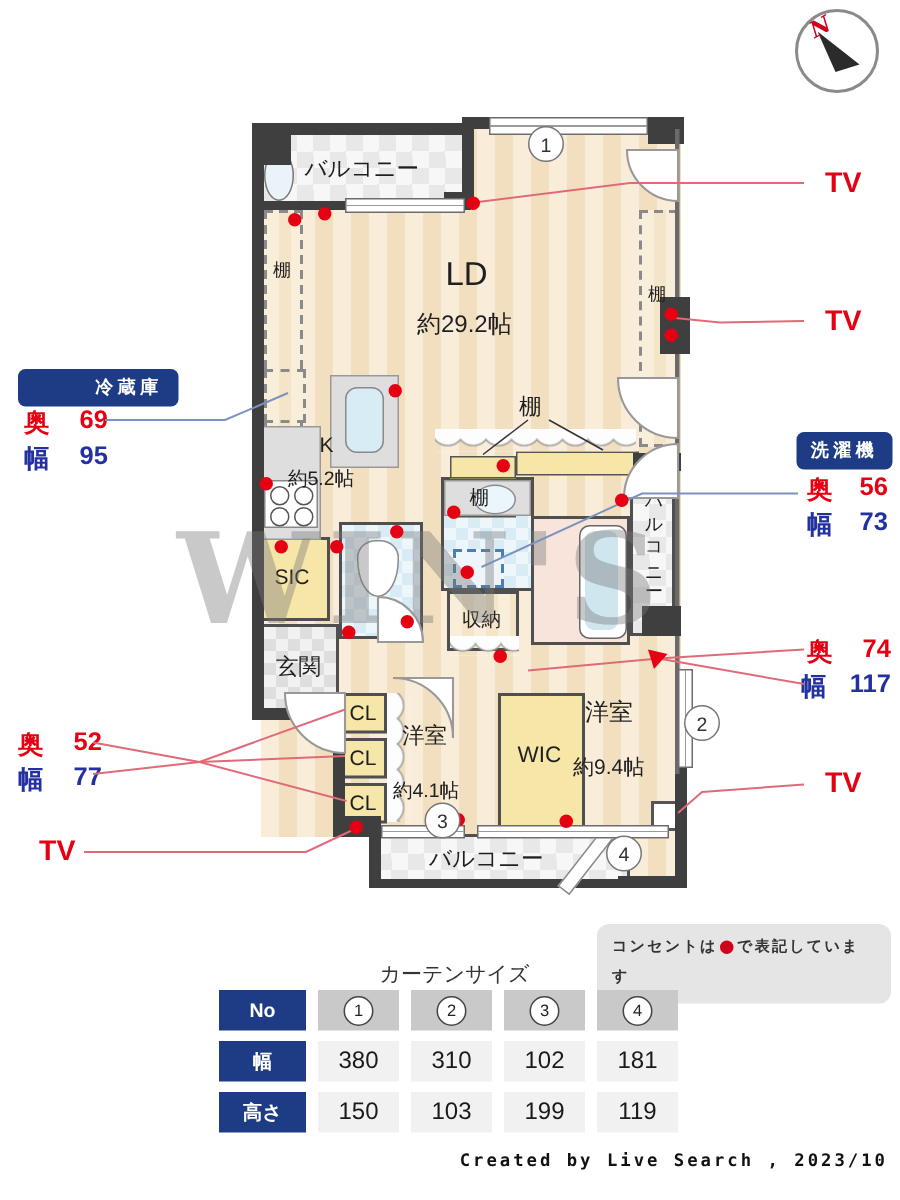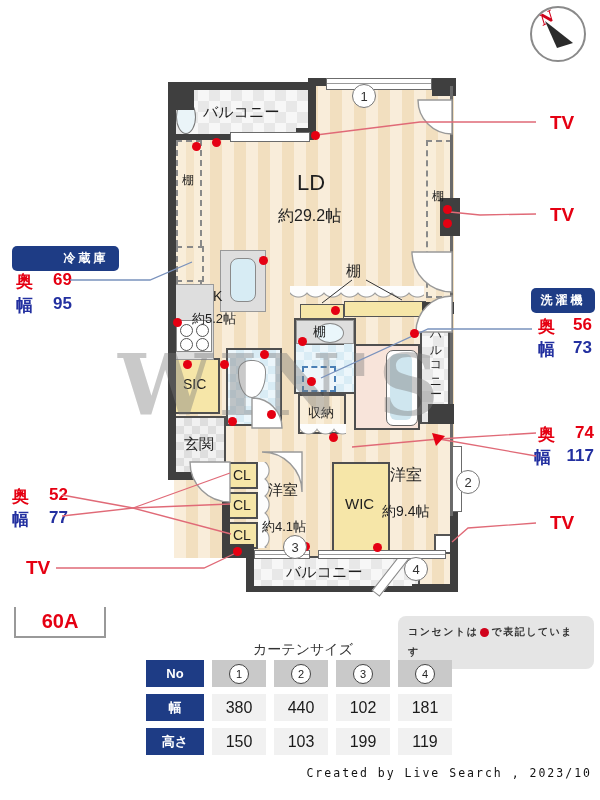--- a/index.html
+++ b/index.html
@@ -44,21 +44,21 @@
   .cell-col{background:#c9c9c9;}
   .cell-val{background:#f1f1f1;font-size:16px;color:#1a1a1a;}
   .circle-num{width:18px;height:18px;border-radius:50%;background:#fff;border:1.3px solid #444;
               display:flex;align-items:center;justify-content:center;font-size:11px;color:#222;}
   .legendbox{background:#e5e5e5;border-radius:8px;padding:7px 10px;font-size:10px;font-weight:bold;
              color:#333;letter-spacing:1.5px;line-height:1.95;font-family:Liberation Mono, monospace;}
   .inline-dot{display:inline-block;width:9px;height:9px;border-radius:50%;background:#d0021b;vertical-align:middle;margin:0 2px;}
   .watermark{font-family:"DejaVu Serif",serif;font-weight:bold;font-size:84px;letter-spacing:6px;
              color:rgba(120,120,120,.40);z-index:30;pointer-events:none;}
   svg.overlay{position:absolute;left:0;top:0;z-index:35;pointer-events:none;}
-  .credit{font-family:"DejaVu Sans Mono",monospace;font-weight:normal;font-size:11.5px;letter-spacing:2px;color:#111;text-align:center;}
+  .credit{font-family:"DejaVu Sans Mono",monospace;font-weight:bold;font-size:11.5px;letter-spacing:2px;color:#111;text-align:center;}
 </style>
 </head>
 <body>
 
 <div class="abs" style="left:530px;top:6px;width:56px;height:56px;">
   <div class="abs" style="left:0;top:0;width:52px;height:52px;border:2px solid #8a8a8a;border-radius:50%;background:#fff;"></div>
   <svg class="abs" width="56" height="56" style="left:0;top:0;">
     <polygon points="15,15 43,37 27,42" fill="#2b2b2b"></polygon>
   </svg>
   <span class="abs" style="left:10px;top:3px;color:#d0021b;font-weight:bold;font-style:italic;font-size:15px;transform:rotate(-28deg);font-family:'DejaVu Serif',serif;">N</span>
@@ -271,21 +271,20 @@
   <span class="blue">幅</span>
   <span class="blue">77</span>
 </div>
 
 <span class="abs tv" style="left:550px;top:112px;">TV</span>
 <span class="abs tv" style="left:550px;top:204px;">TV</span>
 <span class="abs tv" style="left:550px;top:512px;">TV</span>
 <span class="abs tv" style="left:26px;top:557px;">TV</span>
 
 <div class="abs" style="left:14px;top:607px;width:92px;">
-  <div style="background:#fff;border:2px solid #999;border-top:none;color:#e50012;font-size:20px;font-weight:bold;text-align:center;padding:3px 0;box-sizing:border-box;">60A</div>
 </div>
 
 <div class="abs legendbox" style="left:398px;top:616px;width:176px;">
   <div><span>コンセントは</span><span class="inline-dot"></span><span>で表記しています</span></div>
 </div>
 
 <span class="abs" style="left:253px;top:641px;font-size:14px;color:#333;">カーテンサイズ</span>
 <div class="abs ctable" style="left:146px;top:660px;text-align:right;">
   <div class="cell cell-head">No</div>
   <div class="cell cell-col">
@@ -296,21 +295,21 @@
     </div>
   <div class="cell cell-col">
       <span class="circle-num">3</span>
     </div>
   <div class="cell cell-col">
       <span class="circle-num">4</span>
     </div>
 
   <div class="cell cell-head">幅</div>
   <div class="cell cell-val">380</div>
-  <div class="cell cell-val">440</div>
+  <div class="cell cell-val">310</div>
   <div class="cell cell-val">102</div>
   <div class="cell cell-val">181</div>
 
   <div class="cell cell-head">高さ</div>
   <div class="cell cell-val">150</div>
   <div class="cell cell-val">103</div>
   <div class="cell cell-val">199</div>
   <div class="cell cell-val">119</div>
 </div>
 

